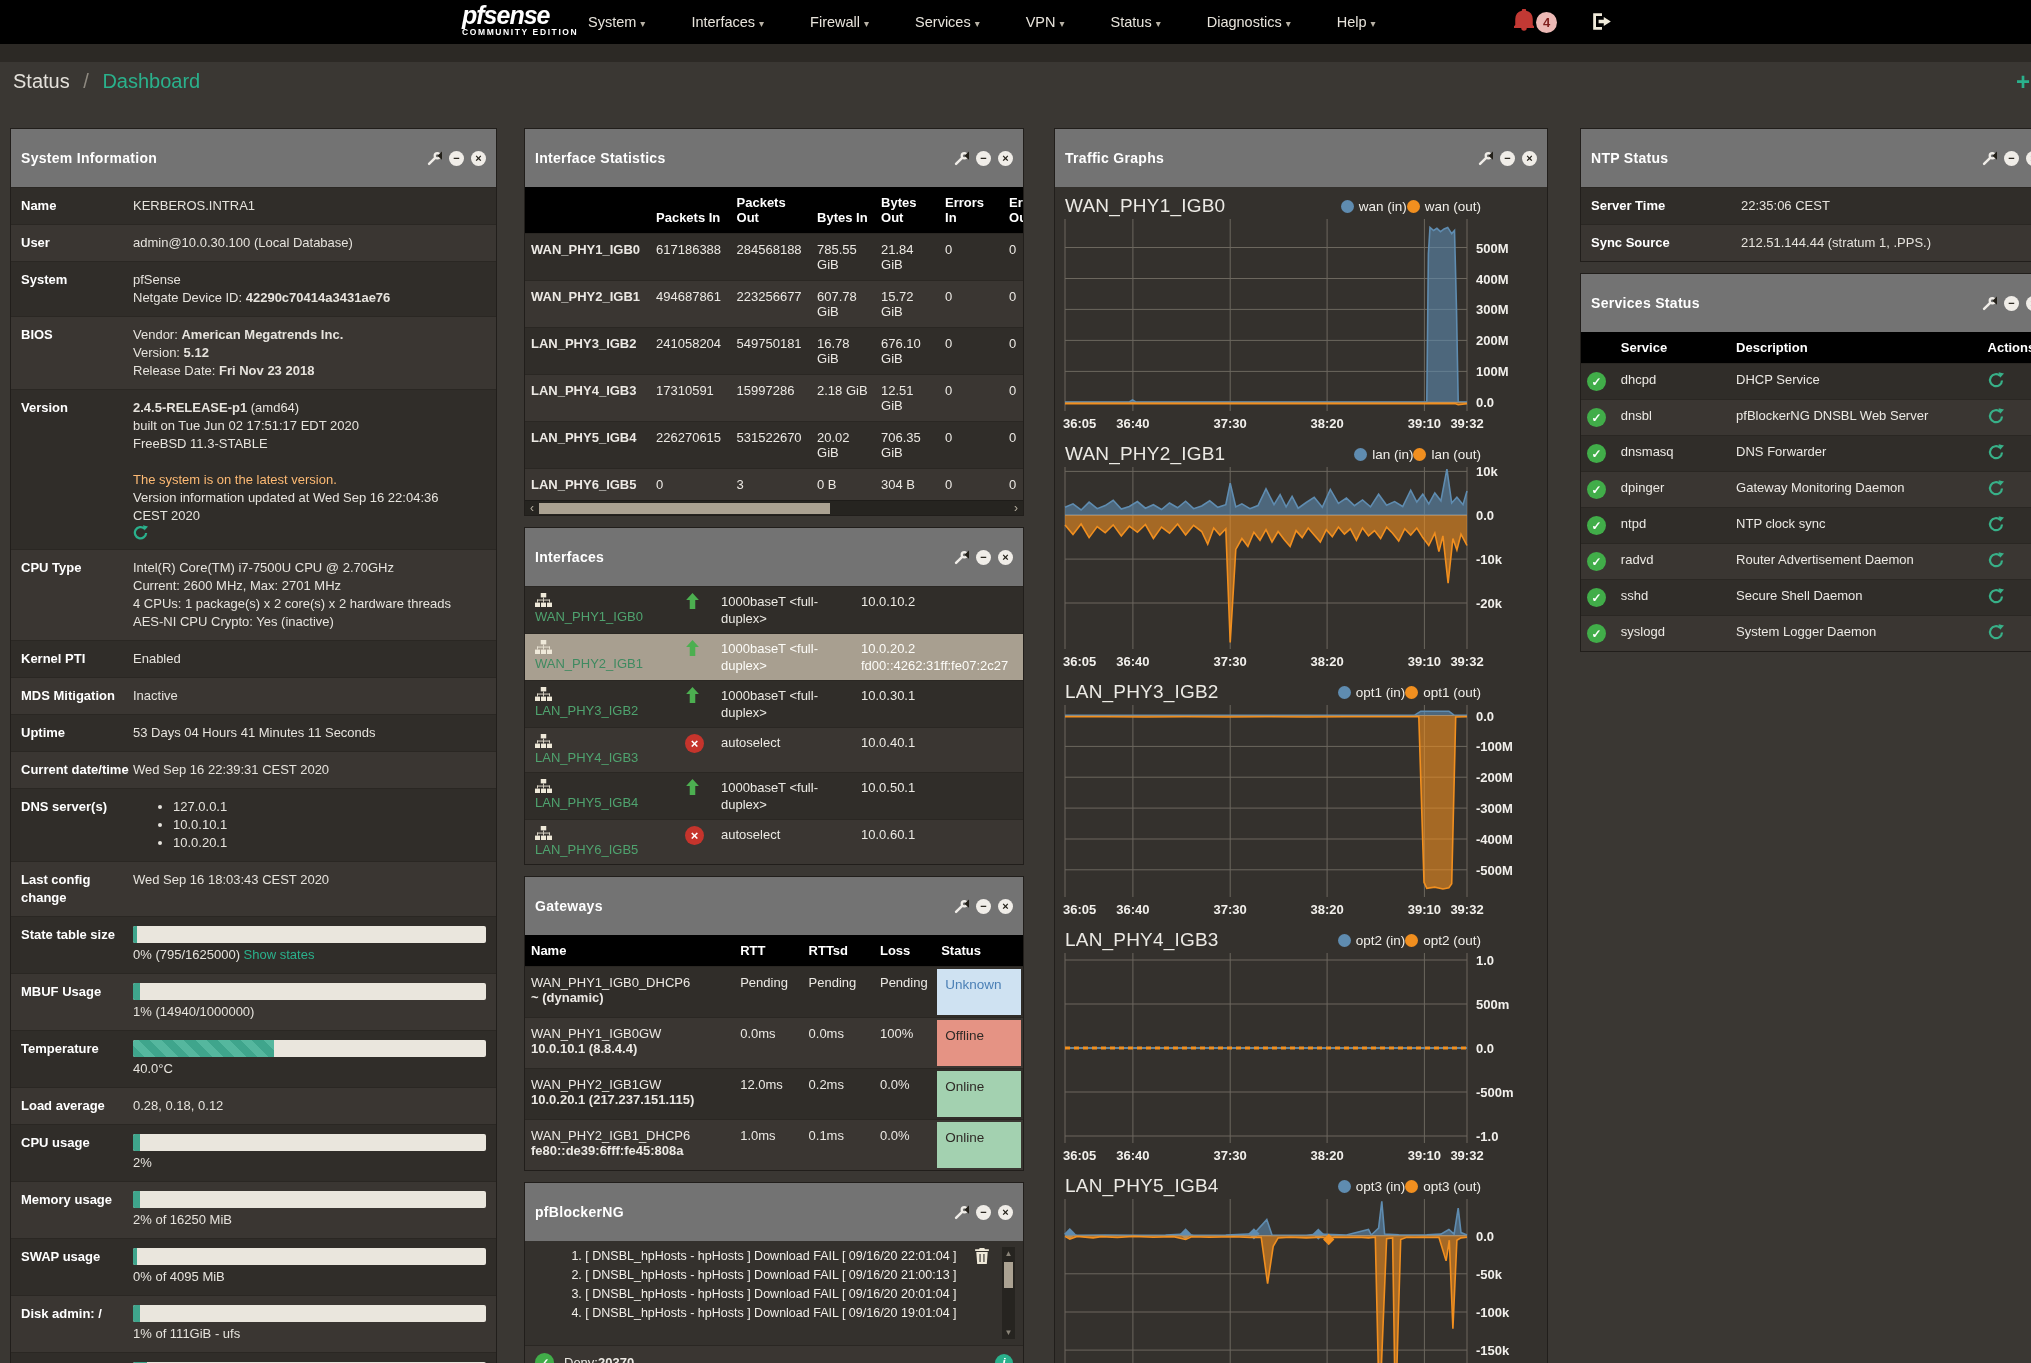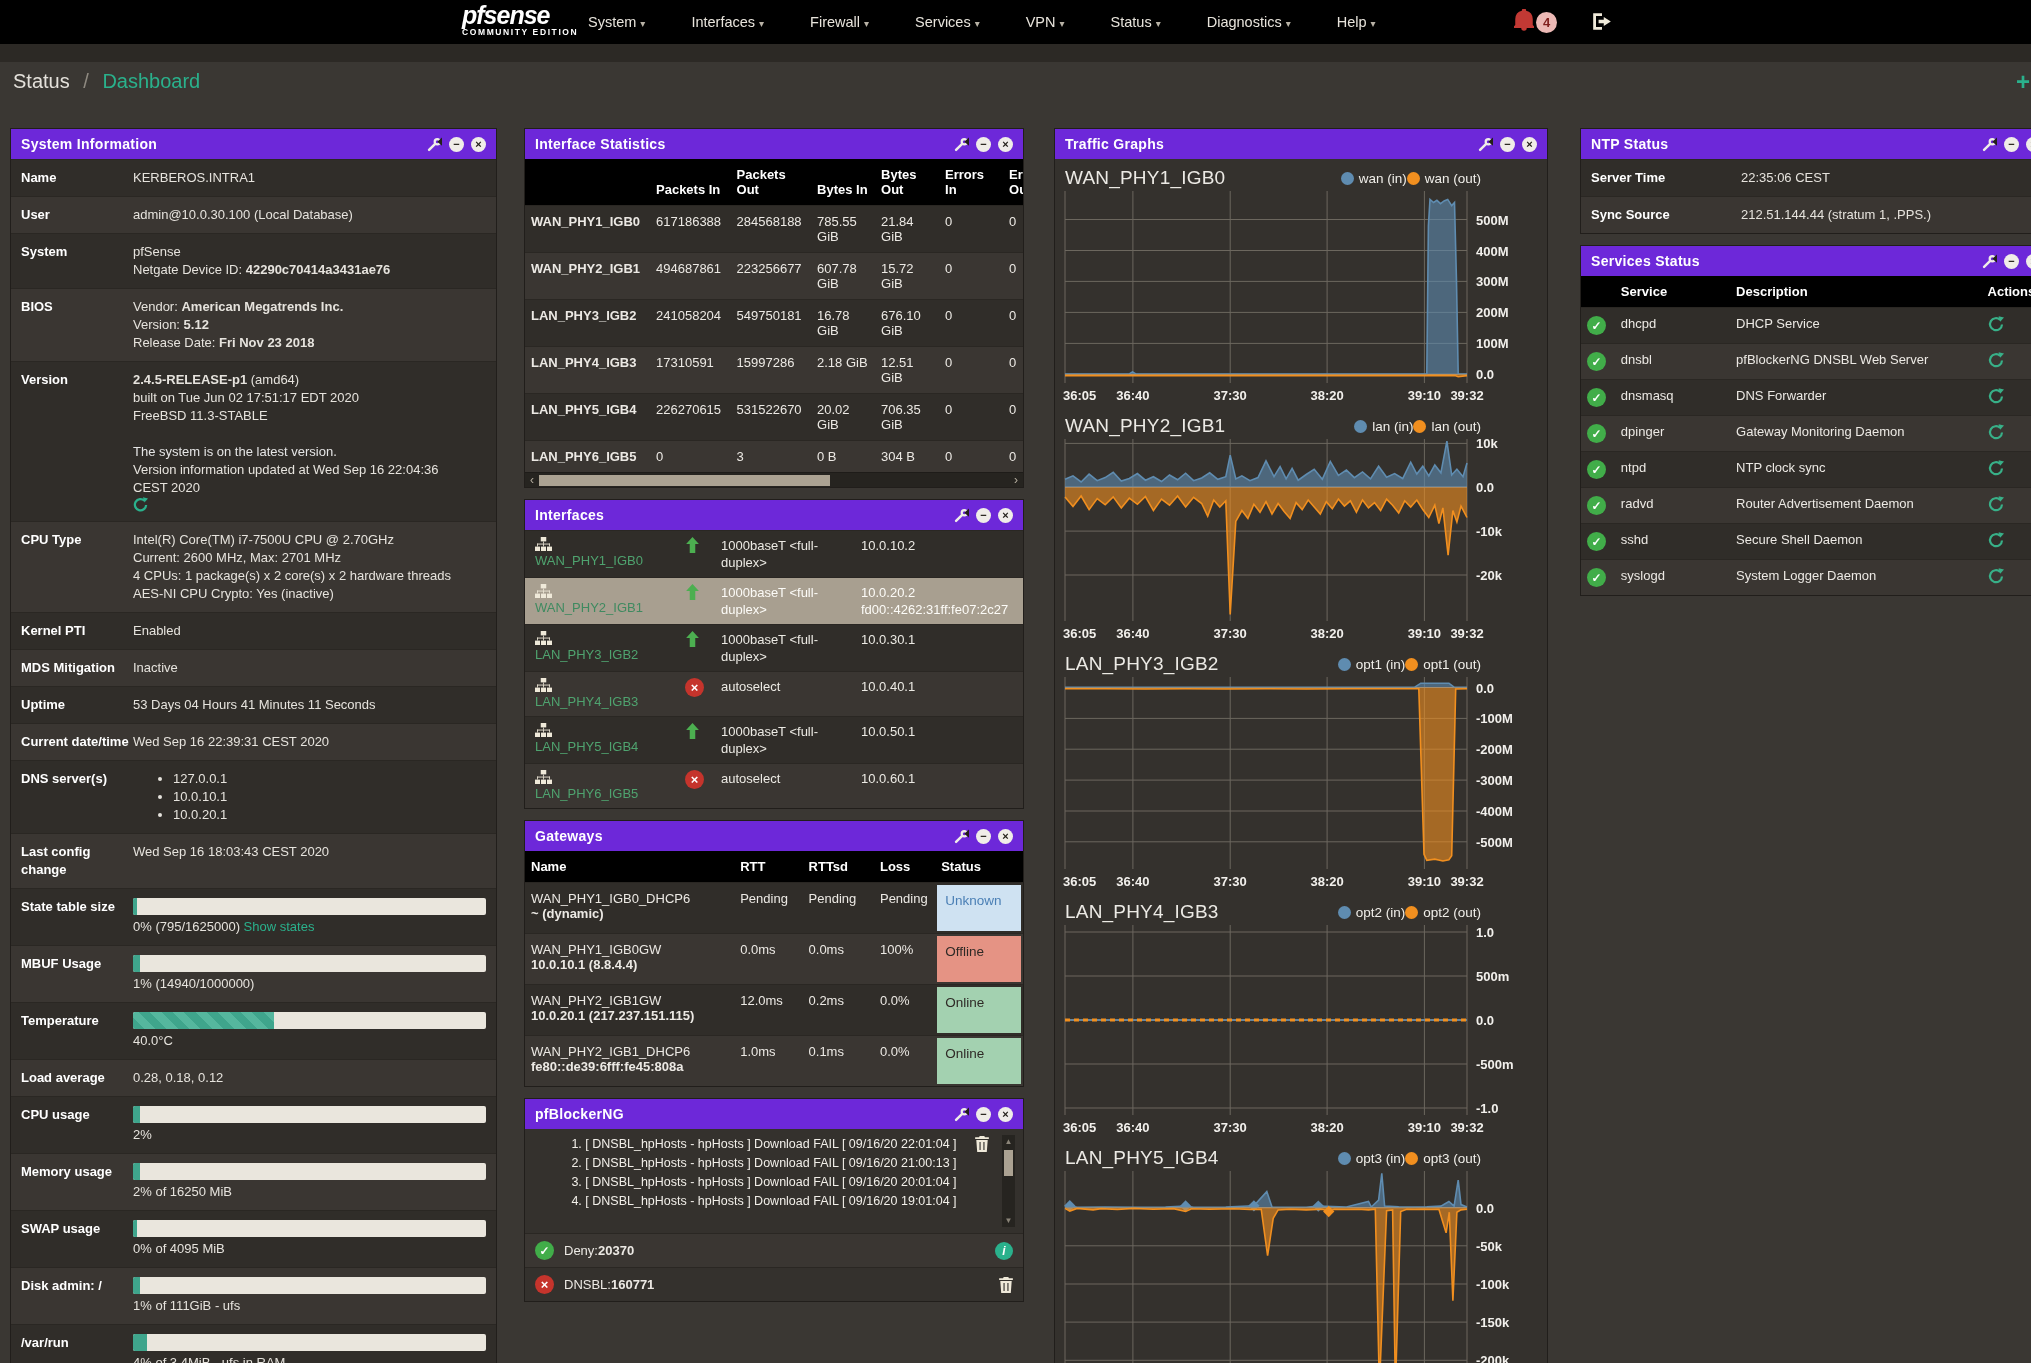--- a/index.html
+++ b/index.html
@@ -30,34 +30,34 @@
 
   
   .col { position:absolute; top:128px; }
   .col1 { left:10px;  width:487px; }
   .col2 { left:524px; width:500px; }
   .col3 { left:1054px; width:494px; }
   .col4 { left:1580px; width:472px; }
 
   
   .panel { background:#34312d; border:1px solid #211e1b; margin-bottom:11px; }
-  .phead { background:#6d28d9; padding:7px 10px; display:flex; align-items:center; }
+  .phead { background:#737373; padding:21px 10px; display:flex; align-items:center; }
   .ptitle { font-size:14px; font-weight:bold; color:#fff; letter-spacing:.3px; }
   .picons { margin-left:auto; display:flex; gap:7px; align-items:center; }
   .cicon { width:15px; height:15px; border-radius:50%; background:#f0ede8; color:#232019;
            font-size:11px; font-weight:bold; display:inline-flex; align-items:center; justify-content:center; cursor:pointer; }
 
   
   .rows .row { display:flex; border-top:1px solid #2a2723; padding:9px 10px; font-size:13px; line-height:18px; }
   .rows .row:nth-child(odd) { background:#302d29; }
   .rows .row:nth-child(even){ background:#3a3632; }
   .rlabel { width:112px; flex:none; font-weight:bold; color:#fff; }
   .rvalue { flex:1; color:#e6e3dd; }
   .b { font-weight:bold; }
-  .success { color:#e5e5e5; }
+  .success { color:#fdba74; }
   .link { color:#2ab18c; cursor:pointer; }
   .bullets { list-style:disc; margin-left:40px; }
 
   .pbar { height:17px; background:#eae6dd; border-radius:2px; overflow:hidden; margin-bottom:3px; }
   .pfill { height:100%; background:#3fa58c; }
   .pfill.striped { background:repeating-linear-gradient(45deg,#3fa58c 0 8px,#55b79e 8px 16px); }
 
   
   table { border-collapse:collapse; font-size:13px; }
   thead th { background:#000; color:#fff; font-weight:bold; text-align:left; padding:8px 6px; vertical-align:bottom; }

